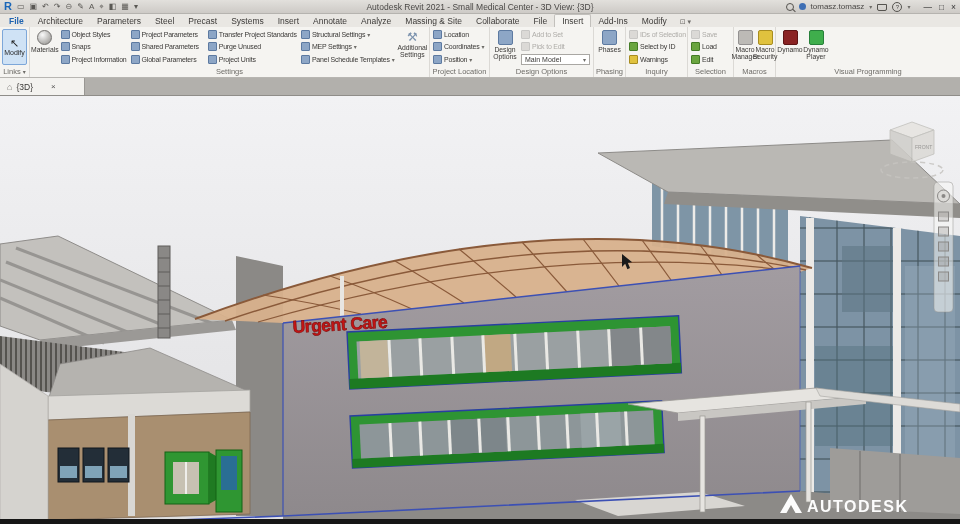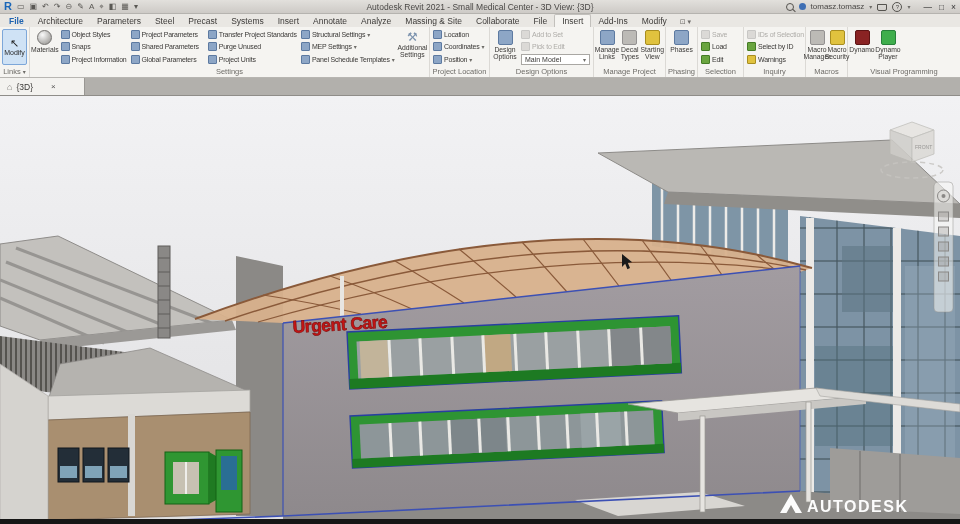--- a/index.html
+++ b/index.html
@@ -236,86 +236,69 @@
         <div class="dd">
             <span>Main Model</span>
             <span class="caret">▾</span>
           </div>
       </div>
     </div>
     <div class="pl">Design Options</div>
   </div>
 
 
-  <div class="panel" style="width:72px">
-    <div class="pc">
-      <div class="bb" style="width:24px">
-        <span class="bi b"></span>
-        <span>Manage Links</span>
-      </div>
-      <div class="bb" style="width:24px">
-        <span class="bi gy"></span>
-        <span>Decal Types</span>
-      </div>
-      <div class="bb" style="width:24px">
-        <span class="bi y"></span>
-        <span>Starting View</span>
-      </div>
-    </div>
-    <div class="pl">Manage Project</div>
-  </div>
 
   <div class="panel" style="width:32px">
     <div class="pc">
       <div class="bb" style="width:30px">
         <span class="bi b"></span>
         <span>Phases</span>
       </div>
     </div>
     <div class="pl">Phasing</div>
+  </div>
+
+  <div class="panel" style="width:62px">
+    <div class="pc">
+      <div class="col" style="width:100%">
+        <div class="sb dim">
+            <span class="ic gy"></span>
+            <span>IDs of Selection</span>
+          </div>
+        <div class="sb">
+            <span class="ic g"></span>
+            <span>Select by ID</span>
+          </div>
+        <div class="sb">
+            <span class="ic y"></span>
+            <span>Warnings</span>
+          </div>
+      </div>
+    </div>
+    <div class="pl">Inquiry</div>
   </div>
 
   <div class="panel" style="width:46px">
     <div class="pc">
       <div class="col" style="width:100%">
         <div class="sb dim">
             <span class="ic gy"></span>
             <span>Save</span>
           </div>
         <div class="sb">
             <span class="ic g"></span>
             <span>Load</span>
           </div>
         <div class="sb">
             <span class="ic g"></span>
             <span>Edit</span>
           </div>
       </div>
     </div>
     <div class="pl">Selection</div>
-  </div>
-
-  <div class="panel" style="width:62px">
-    <div class="pc">
-      <div class="col" style="width:100%">
-        <div class="sb dim">
-            <span class="ic gy"></span>
-            <span>IDs of Selection</span>
-          </div>
-        <div class="sb">
-            <span class="ic g"></span>
-            <span>Select by ID</span>
-          </div>
-        <div class="sb">
-            <span class="ic y"></span>
-            <span>Warnings</span>
-          </div>
-      </div>
-    </div>
-    <div class="pl">Inquiry</div>
   </div>
 
   <div class="panel" style="width:42px">
     <div class="pc">
       <div class="bb" style="width:20px">
         <span class="bi gy"></span>
         <span>Macro Manager</span>
       </div>
       <div class="bb" style="width:20px">
         <span class="bi y"></span>

